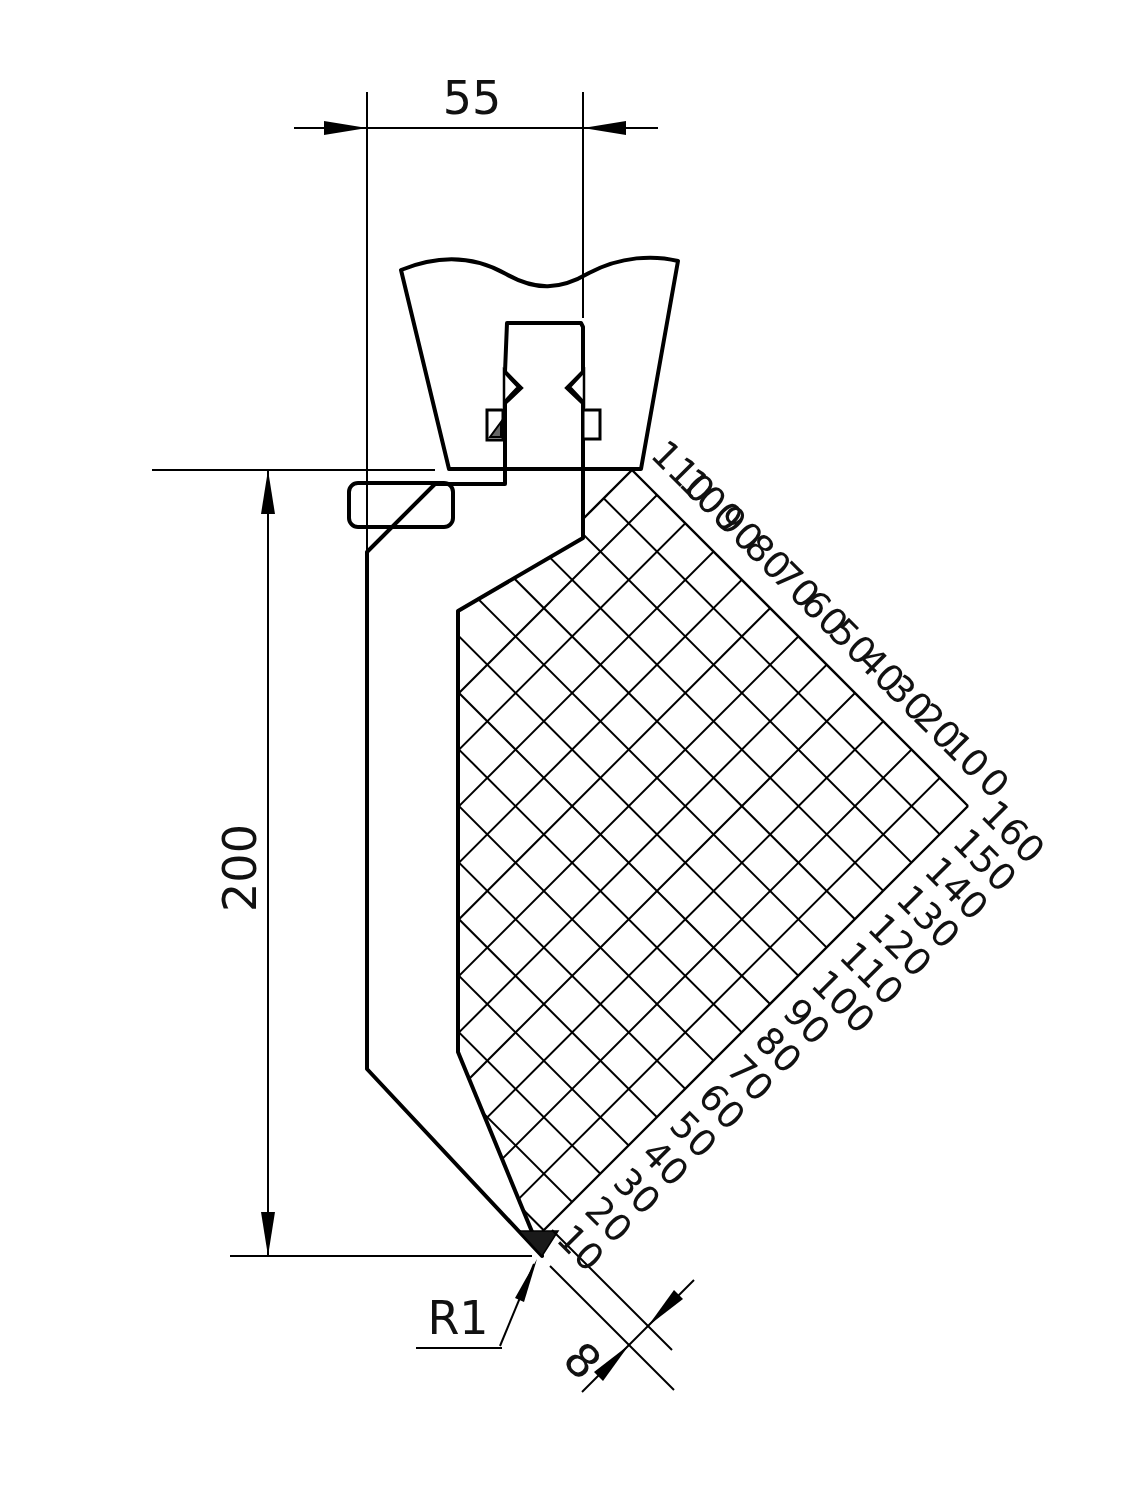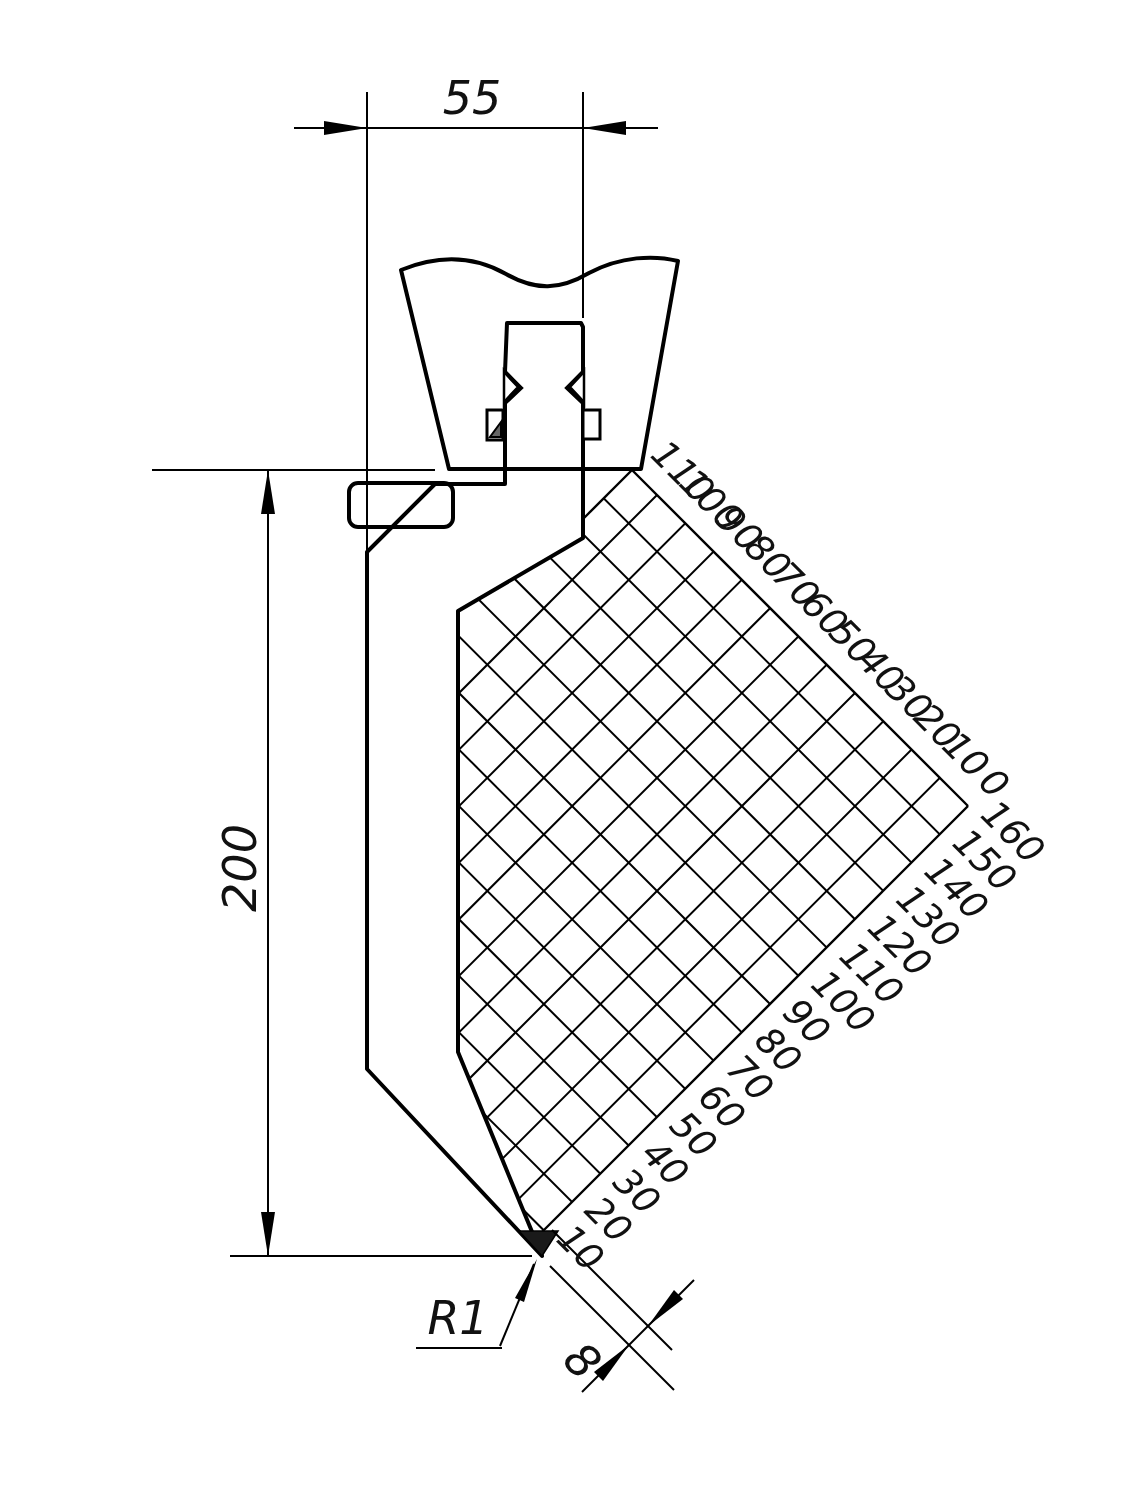--- a/index.html
+++ b/index.html
@@ -7,21 +7,20 @@
     padding: 0;
     background: #ffffff;
     font-family: "DejaVu Sans", "Liberation Sans", sans-serif;
   }
   .canvas {
     position: relative;
     width: 1124px;
     height: 1500px;
     background: #ffffff;
     overflow: hidden;
-    font-style: italic;
   }
   svg { display: block; }
   .outline  { fill: none; stroke: #000; stroke-width: 4; stroke-linejoin: round; }
   .thin     { stroke: #000; stroke-width: 2; fill: none; }
   .hatchln  { stroke: #000; stroke-width: 2; fill: none; }
   .edgeln   { stroke: #000; stroke-width: 2.4; fill: none; }
   .arrow    { fill: #000; stroke: none; }
   .dimtext  { fill: #111; font-size: 46px; font-family: "DejaVu Sans", "Liberation Sans", sans-serif; }
   .scale-label { fill: #111; font-size: 37px; font-family: "DejaVu Sans", "Liberation Sans", sans-serif; }
 </style>

